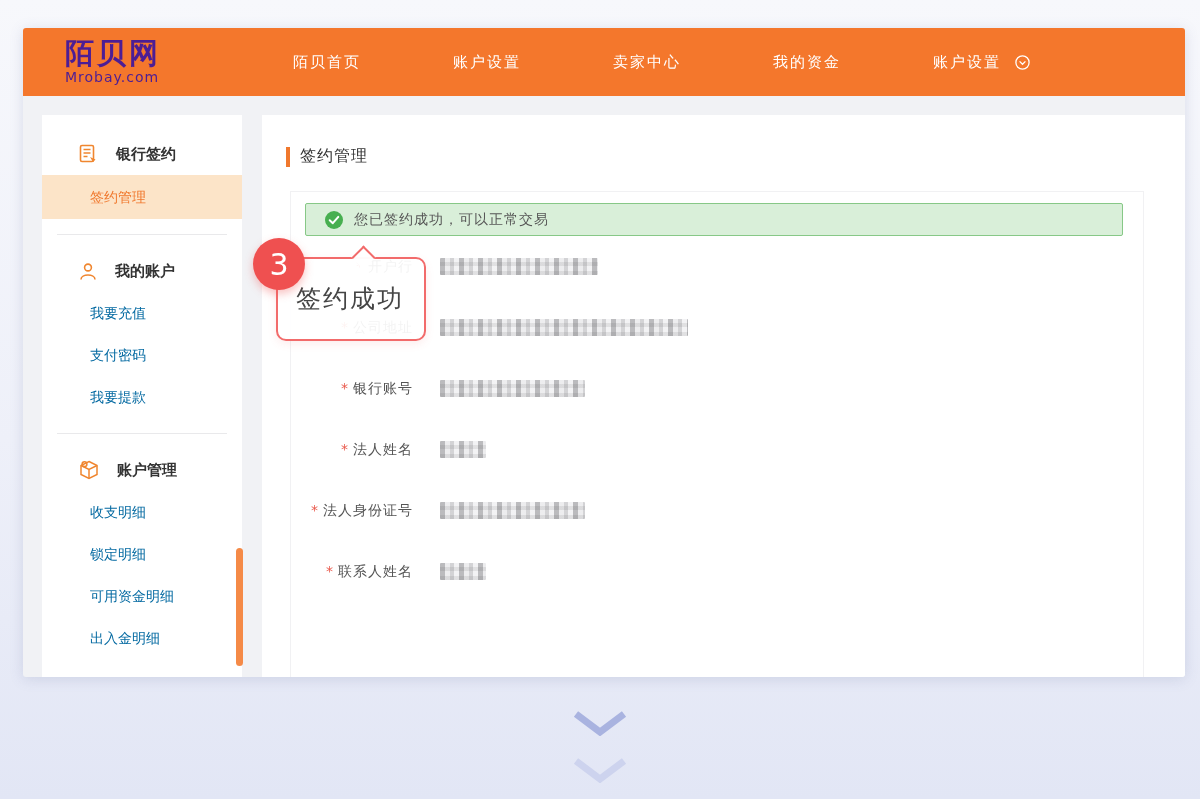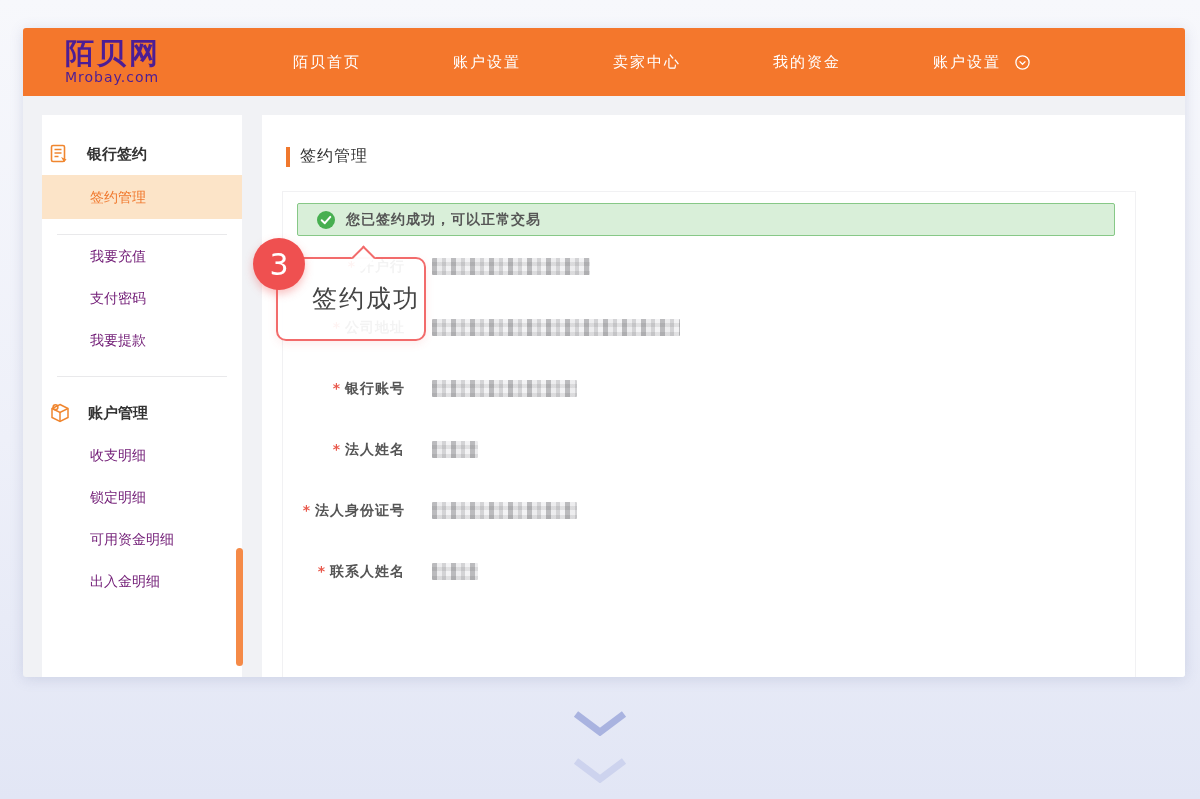--- a/index.html
+++ b/index.html
@@ -22,35 +22,35 @@
   .header{position:absolute;left:0;top:0;right:0;height:68px;background:var(--header-bg);}
   .logo{position:absolute;left:42px;top:9px;color:#4c1d95;cursor:pointer;}
   .logo .t{font-size:29px;font-weight:800;letter-spacing:3px;line-height:32px;}
   .logo .s{font-size:14px;letter-spacing:1px;line-height:16px;}
   .nav{position:absolute;left:270px;top:0;height:68px;display:flex;gap:8px;}
   .nav-item{color:#fff;font-size:15px;letter-spacing:2px;margin-right:84px;white-space:nowrap;
     display:flex;align-items:center;cursor:pointer;}
   .nav-item svg{margin-left:7px;}
   
   .sidebar{position:absolute;left:19px;top:87px;width:200px;height:562px;background:#fff;}
-  .group-header{display:flex;align-items:center;height:42px;padding-left:8px;
+  .group-header{display:flex;align-items:center;height:42px;padding-left:37px;
     font-size:15px;font-weight:bold;color:#333;cursor:pointer;}
   .group-header svg{margin-right:9px;flex:0 0 auto;}
-  .sb-item{height:42px;line-height:42px;padding-left:48px;font-size:14px;color:#701a75;cursor:pointer;}
+  .sb-item{height:42px;line-height:42px;padding-left:48px;font-size:14px;color:#0369a1;cursor:pointer;}
   .sb-item.active{height:44px;line-height:44px;background:var(--active-bg);color:var(--accent);}
   .sb-divider{height:1px;background:#e9e9eb;margin:15px 15px 0 15px;}
   .mt18{margin-top:18px;} .mt15{margin-top:15px;}
   .thumb{position:absolute;right:-1px;top:433px;width:7px;height:118px;border-radius:4px;background:var(--thumb);cursor:grab;}
   
   .main{position:absolute;left:239px;top:87px;width:923px;height:562px;background:#fff;}
   .page-title{position:absolute;left:24px;top:31px;display:flex;align-items:center;}
   .page-title .bar{width:4px;height:20px;background:var(--accent);margin-right:10px;}
   .page-title .txt{font-size:16px;color:#333;letter-spacing:1px;}
-  .form-panel{position:absolute;left:20px;top:76px;width:854px;height:486px;
-    border:1px solid #f1f1f3;border-bottom:none;background:#fff;font-weight:bold;}
+  .form-panel{position:absolute;left:28px;top:76px;width:854px;height:486px;
+    border:1px solid #f1f1f3;border-bottom:none;background:#fff;}
   .banner{position:absolute;left:14px;top:11px;width:818px;height:33px;
     background:var(--banner-bg);border:1px solid var(--banner-border);border-radius:2px;
     display:flex;align-items:center;padding-left:19px;}
   .banner svg{flex:0 0 auto;margin-right:11px;}
   .banner .txt{font-size:14px;color:#565656;letter-spacing:1px;}
   .rows{position:absolute;left:0;top:66px;right:0;}
   .frow{height:61px;display:flex;align-items:flex-start;}
   .frow .lbl{width:122px;text-align:right;font-size:14px;color:#555;letter-spacing:1px;white-space:nowrap;}
   .frow .req{color:#e9594c;margin-right:4px;font-size:14px;}
   .frow .val{margin-left:27px;}
@@ -58,21 +58,21 @@
     background-image:
       repeating-linear-gradient(90deg, rgba(95,95,100,.40) 0 5px, rgba(175,175,180,.16) 5px 10px, rgba(125,125,130,.30) 10px 14px, rgba(205,205,210,.14) 14px 19px),
       repeating-linear-gradient(0deg, rgba(130,130,135,.22) 0 4px, rgba(225,225,230,.20) 4px 9px);}
   
   .tooltip{position:absolute;left:276px;top:257px;width:150px;height:84px;z-index:30;
     background:rgba(255,255,255,.93);border:2px solid var(--tt-border);border-radius:10px;
     box-shadow:0 3px 8px rgba(240,110,110,.12);}
   .tooltip .arrow{position:absolute;left:77px;top:-10px;width:17px;height:17px;
     background:rgba(255,255,255,.97);border-left:2px solid var(--tt-border);border-top:2px solid var(--tt-border);
     transform:rotate(45deg);}
-  .tooltip .txt{position:absolute;left:18px;top:0;line-height:80px;font-size:25px;color:#454545;letter-spacing:2px;margin-left:16px;}
+  .tooltip .txt{position:absolute;left:18px;top:0;line-height:80px;font-size:25px;color:#454545;letter-spacing:2px;}
   .badge{position:absolute;left:253px;top:238px;width:52px;height:52px;border-radius:50%;z-index:40;
     background:var(--badge);color:#fff;font-size:30px;display:flex;align-items:center;justify-content:center;
     box-shadow:0 4px 9px rgba(239,80,80,.35);}
   
   .chevrons{position:absolute;left:572px;top:710px;width:56px;}
   .chevrons svg{display:block;margin-bottom:21px;}
 </style>
 </head>
 <body>
 
@@ -117,20 +117,29 @@
               <line x1="4.5" y1="5.5" x2="11.5" y2="5.5"></line>
               <line x1="4.5" y1="9" x2="11.5" y2="9"></line>
               <line x1="4.5" y1="12.5" x2="8.5" y2="12.5"></line>
               <path d="M11 13 L16.5 15.5 L14 18 Z" fill="#f0862f" stroke="none"></path>
             </svg>
           </span>
           <span>银行签约</span>
         </div>
         <div class="sb-item active">签约管理</div>
         <div class="sb-divider"></div>
+        <div class="group-header mt15">
+          <span style="display: inline-flex; margin-right: 9px;">
+            <svg width="18" height="19" viewBox="0 0 18 19" fill="none" stroke="#f0862f" stroke-width="1.6">
+              <circle cx="9" cy="5.5" r="3.4"></circle>
+              <path d="M2 17.5 C2 11.5 16 11.5 16 17.5"></path>
+            </svg>
+          </span>
+          <span>我的账户</span>
+        </div>
         <div class="sb-item">我要充值</div>
         <div class="sb-item">支付密码</div>
         <div class="sb-item">我要提款</div>
         <div class="sb-divider"></div>
         <div class="group-header mt15">
           <span style="display: inline-flex; margin-right: 9px;">
             <svg width="20" height="20" viewBox="0 0 20 20" fill="none" stroke="#f0862f" stroke-width="1.5">
               <path d="M10 1.5 L18 5.5 V14.5 L10 18.5 L2 14.5 V5.5 Z"></path>
               <path d="M2 5.5 L10 9.5 L18 5.5"></path>
               <path d="M10 9.5 V18.5"></path>

